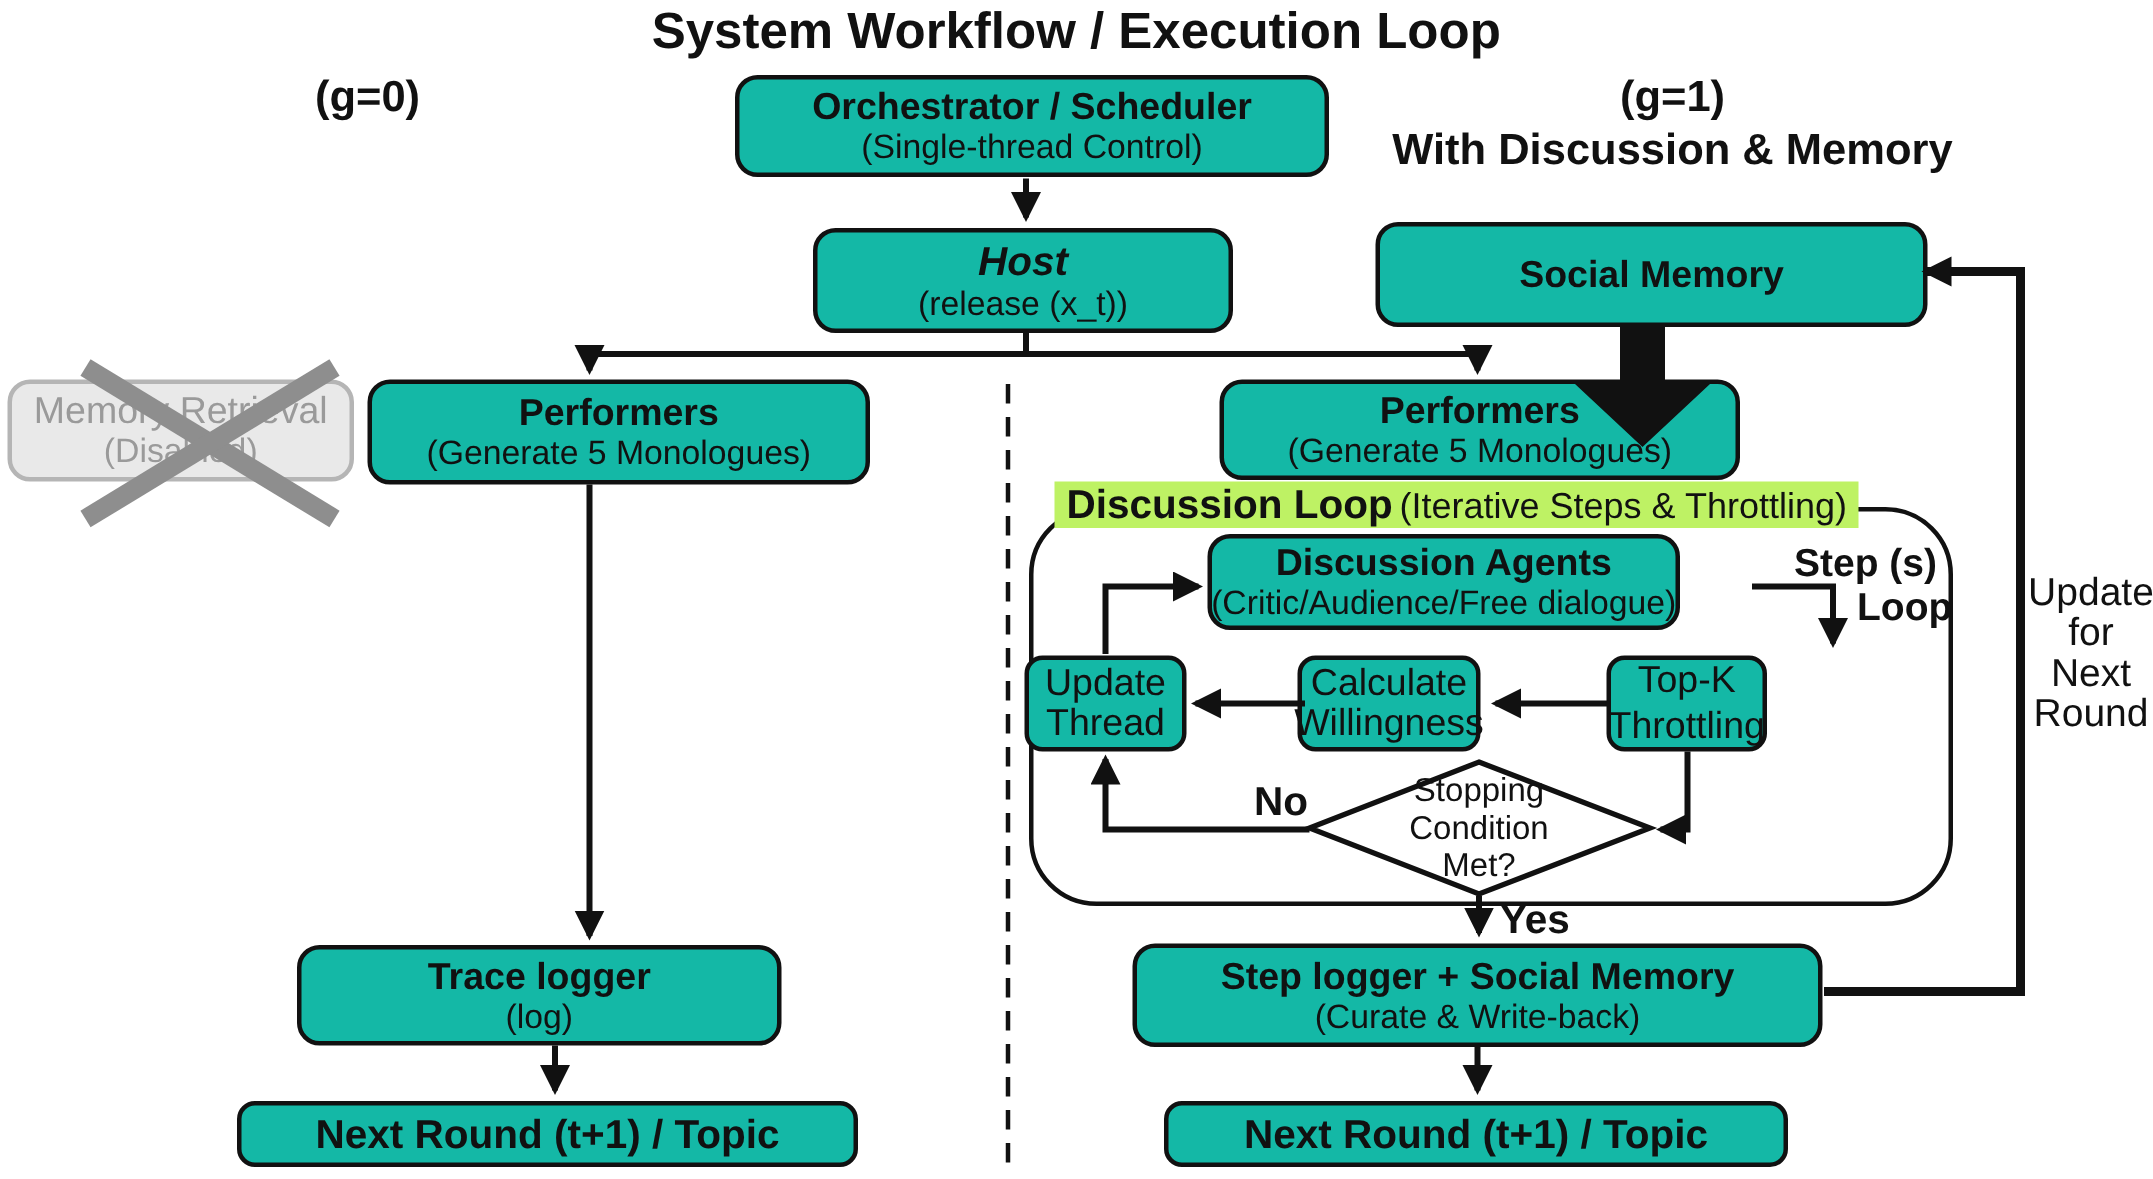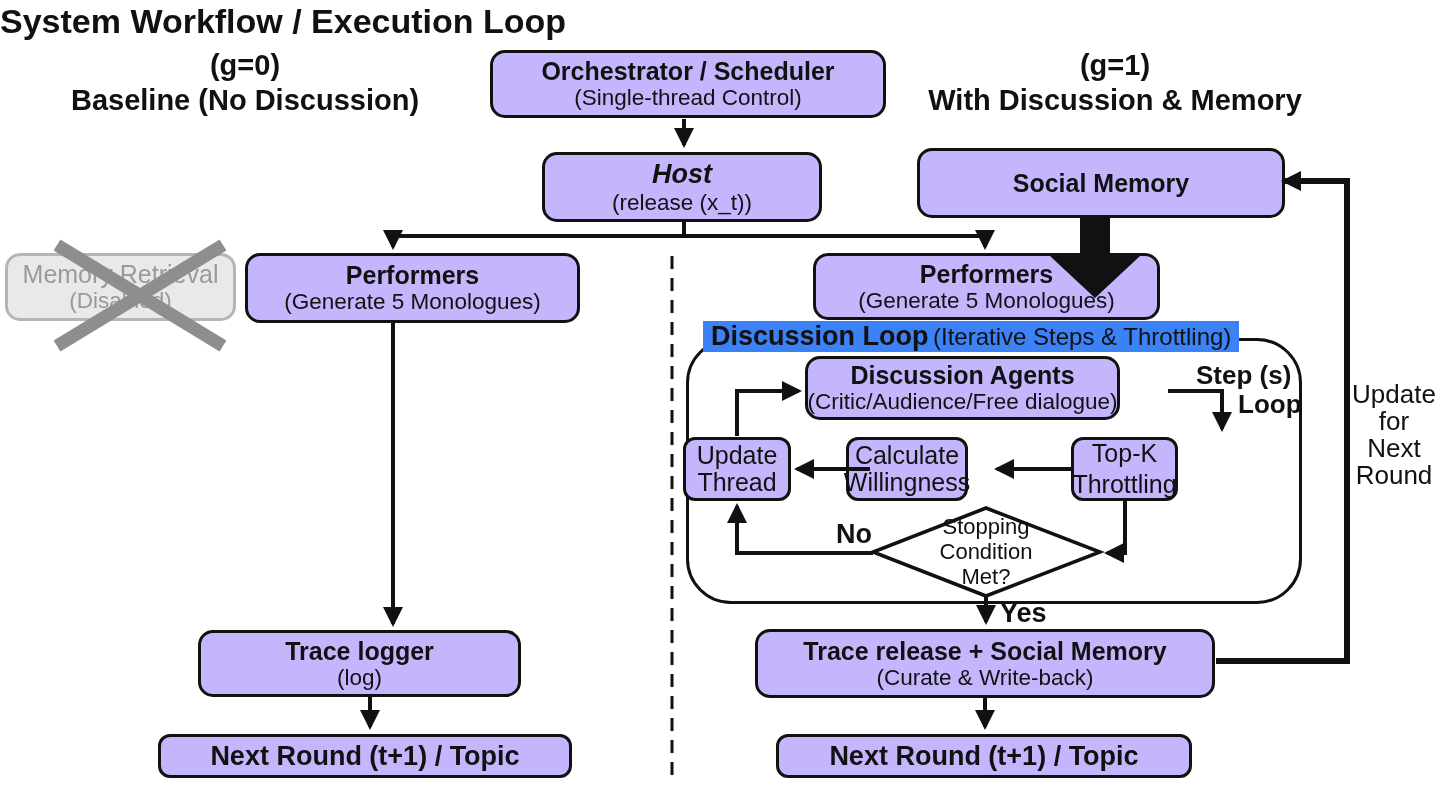--- a/index.html
+++ b/index.html
@@ -1,51 +1,50 @@
 <!DOCTYPE html>
 <html><head>
 <meta charset="utf-8">
 <style>
   html,body{margin:0;padding:0;background:#ffffff;}
   body{width:1435px;height:786px;position:relative;overflow:hidden;
        font-family:"Liberation Sans", sans-serif;color:#111;}
-  .box{position:absolute;box-sizing:border-box;background:#c4b5fd;border:3.5px solid #111;
+  .box{position:absolute;box-sizing:border-box;background:#14b8a6;border:3.5px solid #111;
        border-radius:15px;display:flex;flex-direction:column;justify-content:center;
        align-items:center;text-align:center;z-index:2;}
   .box .t{font-weight:bold;font-size:25px;line-height:1.12;white-space:nowrap;}
   .box .s{font-weight:normal;font-size:22.5px;line-height:1.12;white-space:nowrap;}
   .inner{border-width:3px;border-radius:12px;}
   .inner .n{font-weight:normal;font-size:25px;line-height:1.1;white-space:nowrap;}
   .disabled-box{background:#e9e9e9;border:3px solid #b5b5b5;color:#9a9a9a;}
-  .title{position:absolute;left:0;top:2px;width:1435px;
+  .title{position:absolute;left:0;top:2px;width:1435px;text-align:center;
          font-size:34px;font-weight:bold;z-index:2;}
   .colhead{position:absolute;text-align:center;font-size:29px;font-weight:bold;
            line-height:1.2;z-index:2;}
   .container{position:absolute;border:3.5px solid #111;border-radius:45px;
              background:#fff;z-index:1;}
-  .loop-label{position:absolute;left:703px;top:321px;z-index:4;background:#3b82f6;
+  .loop-label{position:absolute;left:703px;top:321px;z-index:4;background:#bef264;
               padding:0 8px;white-space:nowrap;}
   .loop-label .lt{font-weight:bold;font-size:27px;}
   .loop-label .ls{font-weight:normal;font-size:24px;}
   .edge-label{position:absolute;font-size:26px;font-weight:bold;z-index:4;
               white-space:nowrap;}
   .diamond-text{position:absolute;left:900px;top:514px;width:172px;text-align:center;
                 font-size:22px;line-height:1.14;z-index:4;}
   .update-round{position:absolute;left:1352px;top:381px;width:84px;text-align:center;
                 font-size:26px;line-height:1.04;z-index:4;}
   svg.wires{position:absolute;left:0;top:0;z-index:3;pointer-events:none;}
 </style>
 </head>
 <body>
 
 <div class="title">System Workflow / Execution Loop</div>
 
 <div class="colhead" style="left:25px;top:48px;width:440px;">
   <div>(g=0)</div>
-  <div>Baseline (No Discussion)</div>
 </div>
 <div class="colhead" style="left:880px;top:48px;width:470px;">
   <div>(g=1)</div>
   <div>With Discussion &amp; Memory</div>
 </div>
 
 <div class="container" style="left:686px;top:338px;width:610px;height:260px;"></div>
 
 <div class="box" style="left:490px;top:50px;width:396px;height:68px;">
   <div class="t">Orchestrator / Scheduler</div>
@@ -84,37 +83,37 @@
 <div class="box" style="left:805px;top:356px;width:315px;height:64px;">
   <div class="t">Discussion Agents</div>
   <div class="s">(Critic/Audience/Free dialogue)</div>
 </div>
 
 <div class="box inner" style="left:683px;top:437px;width:108px;height:64px;">
   <div class="n">Update</div>
   <div class="n">Thread</div>
 </div>
 
-<div class="box inner" style="left:846px;top:437px;width:122px;height:64px;">
+<div class="box inner" style="left:865px;top:437px;width:122px;height:64px;">
   <div class="n">Calculate</div>
   <div class="n">Willingness</div>
 </div>
 
 <div class="box inner" style="left:1071px;top:437px;width:107px;height:64px;justify-content:space-between;">
   <div class="n">Top-K</div>
   <div class="n">Throttling</div>
 </div>
 
 <div class="box" style="left:198px;top:630px;width:323px;height:67px;">
   <div class="t">Trace logger</div>
   <div class="s">(log)</div>
 </div>
 
 <div class="box" style="left:755px;top:629px;width:460px;height:69px;">
-  <div class="t">Trace release + Social Memory</div>
+  <div class="t">Step logger + Social Memory</div>
   <div class="s">(Curate &amp; Write-back)</div>
 </div>
 
 <div class="box" style="left:158px;top:734px;width:414px;height:44px;border-radius:12px;">
   <div class="t" style="font-size:27px;">Next Round (t+1) / Topic</div>
 </div>
 
 <div class="box" style="left:776px;top:734px;width:416px;height:44px;border-radius:12px;">
   <div class="t" style="font-size:27px;">Next Round (t+1) / Topic</div>
 </div>

